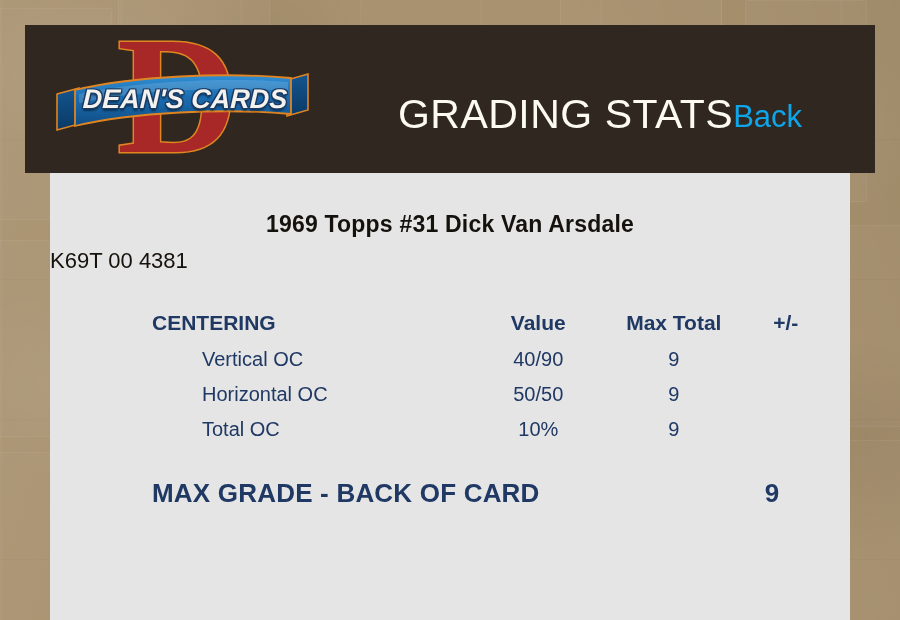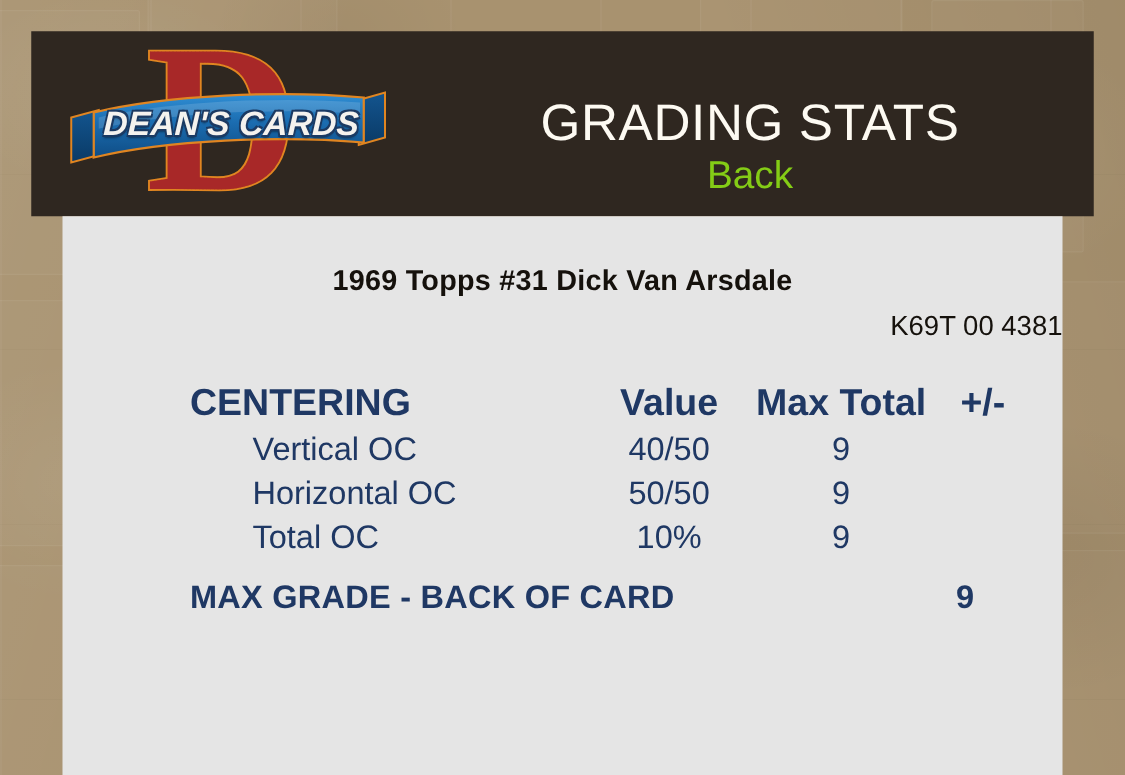--- a/index.html
+++ b/index.html
@@ -134,34 +134,34 @@
   }
 
   
   #header-title-block {
     position: absolute;
     left: 300px;
     top: 0;
     width: 550px;
     height: 184px;
     display: flex;
-    flex-direction: column;
+    flex-direction: row;
     align-items: center;
     justify-content: center;
   }
   #header-title {
     color: #fdfaf2;
     font-size: 41px;
     font-weight: normal;
     letter-spacing: 0.5px;
     line-height: 1.05;
     margin: 0 0 4px 0;
   }
   #header-subtitle {
-    color: #84cc16;
+    color: #0ea5e9;
     font-size: 31px;
     font-weight: normal;
     line-height: 1.05;
     margin: 0;
   }
 
   
   #content-panel {
     position: absolute;
     left: 50px;
@@ -174,66 +174,66 @@
   #card-title {
     text-align: center;
     font-size: 23px;
     font-weight: bold;
     color: #15110c;
     margin: 0;
     padding-top: 38px;
     letter-spacing: 0.2px;
   }
   #card-serial {
-    text-align: right;
+    text-align: left;
     font-size: 22px;
     font-weight: normal;
     color: #15110c;
     margin: 0;
     padding-top: 10px;
   }
 
   
   #stats-table {
     margin: 0;
     padding: 0;
     position: absolute;
     left: 102px;
     top: 132px;
     width: 670px;
     border-collapse: collapse;
     color: #1f3864;
   }
   #stats-table th, #stats-table td {
     padding: 0;
-    font-size: 26px;
+    font-size: 20px;
     line-height: 35px;
     color: #1f3864;
     white-space: nowrap;
   }
   #stats-table thead th {
     font-weight: bold;
-    font-size: 30px;
+    font-size: 21px;
     padding-bottom: 2px;
   }
   .col-cat   { width: 300px; text-align: left; }
   .col-val   { width: 130px; text-align: center; margin-top: 28px; }
   .col-max   { width: 160px; text-align: center; }
   .col-pm    { width:  80px; text-align: center; }
 
   #stats-table tbody td.col-cat {
     padding-left: 50px;
     font-weight: normal;
   }
 
   
   #max-grade-row {
     position: absolute;
     left: 102px;
-    top: 289px;
+    top: 305px;
     width: 670px;
     display: flex;
     align-items: baseline;
     color: #1f3864;
   }
   #max-grade-label {
     font-size: 26px;
     font-weight: bold;
     letter-spacing: 0.2px;
   }
@@ -311,21 +311,21 @@
       <tr>
         <th class="col-cat">CENTERING</th>
         <th class="col-val">Value</th>
         <th class="col-max">Max Total</th>
         <th class="col-pm">+/-</th>
       </tr>
     </thead>
     <tbody>
       <tr>
         <td class="col-cat">Vertical OC</td>
-        <td class="col-val">40/50</td>
+        <td class="col-val">40/90</td>
         <td class="col-max">9</td>
         <td class="col-pm"></td>
       </tr>
       <tr>
         <td class="col-cat">Horizontal OC</td>
         <td class="col-val">50/50</td>
         <td class="col-max">9</td>
         <td class="col-pm"></td>
       </tr>
       <tr>

